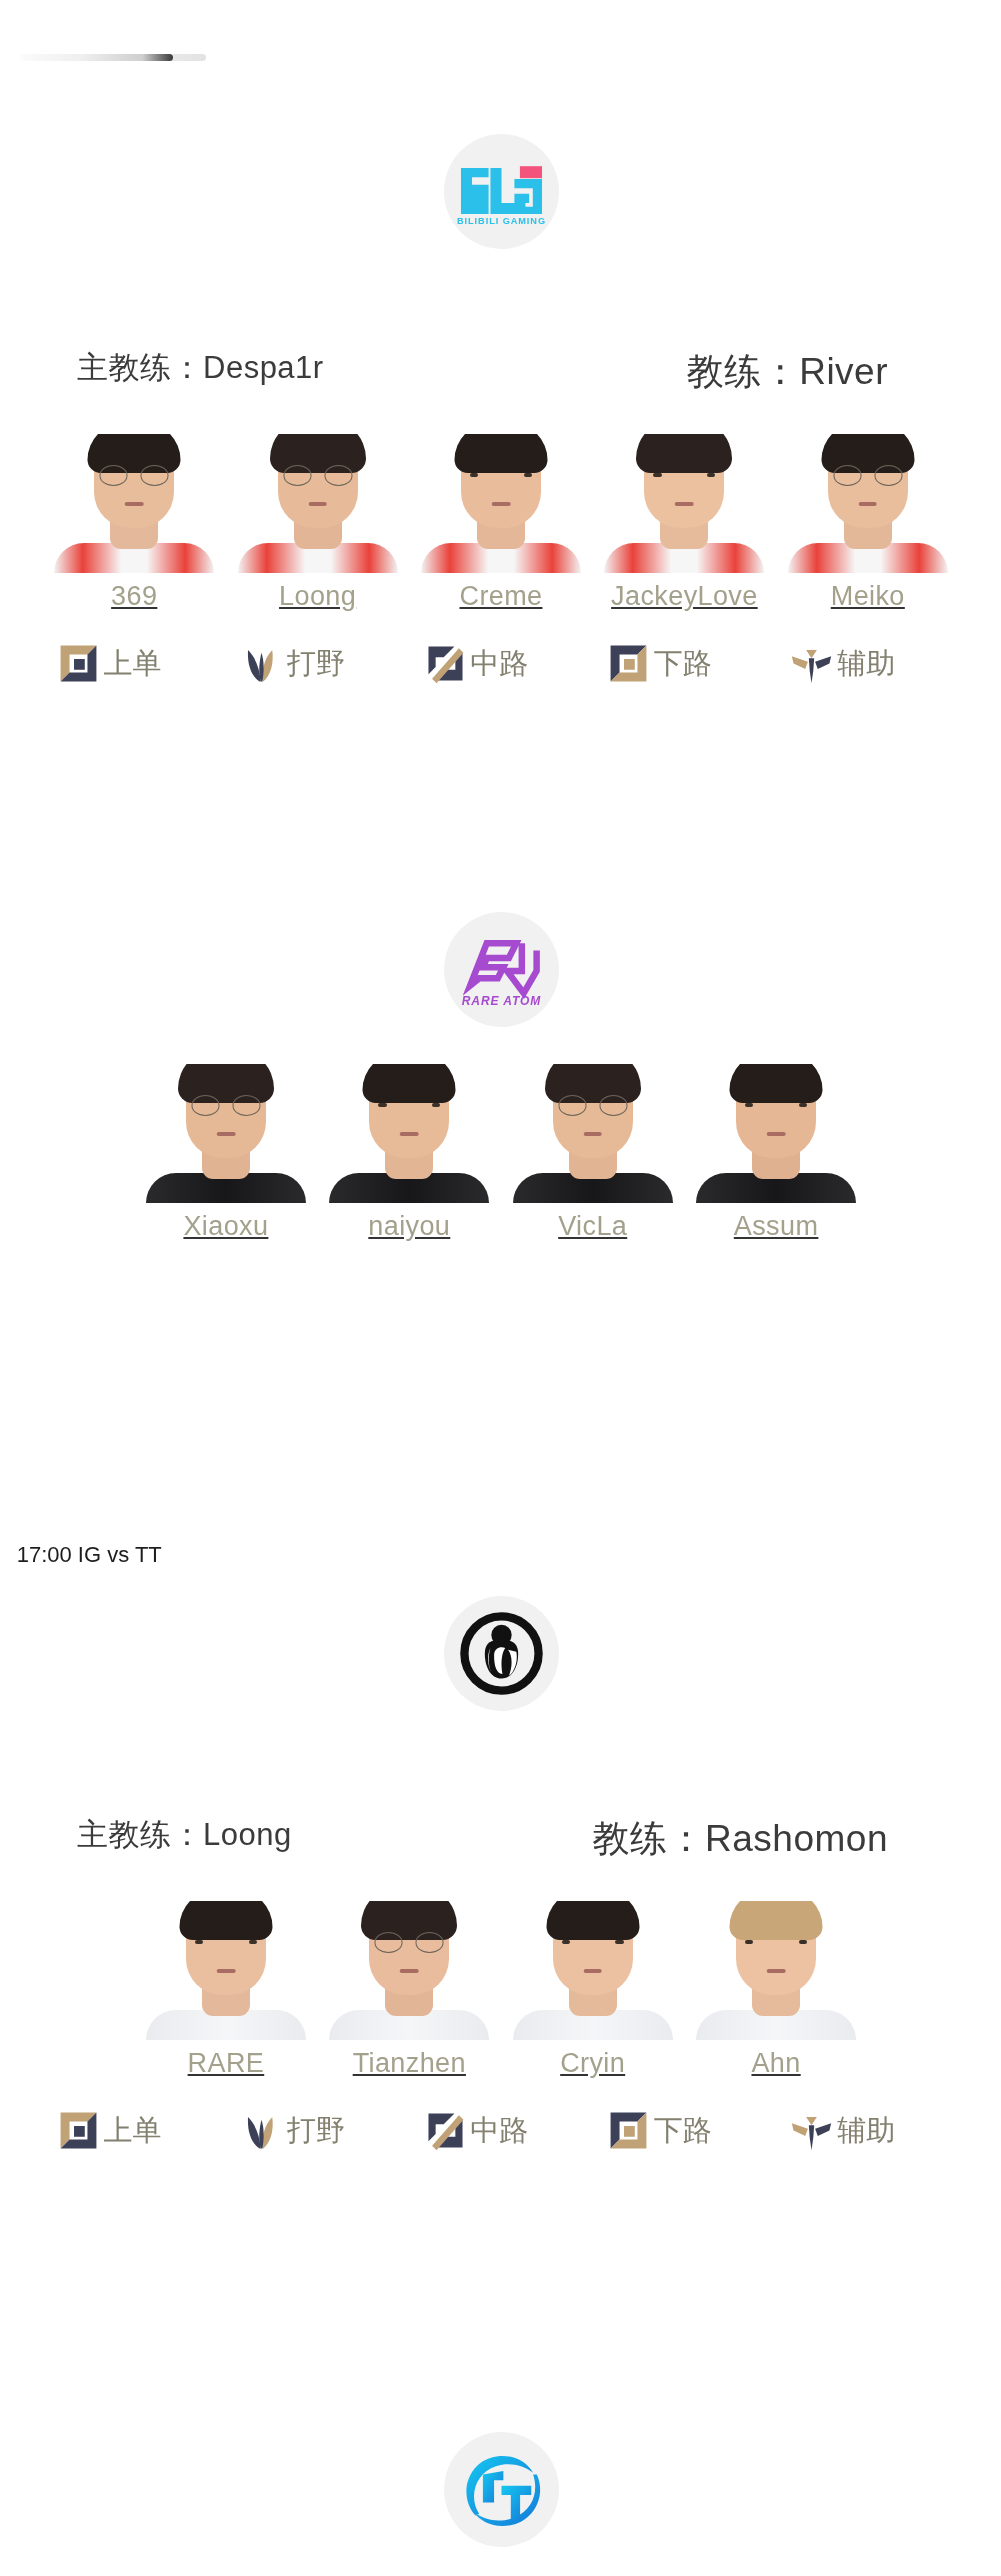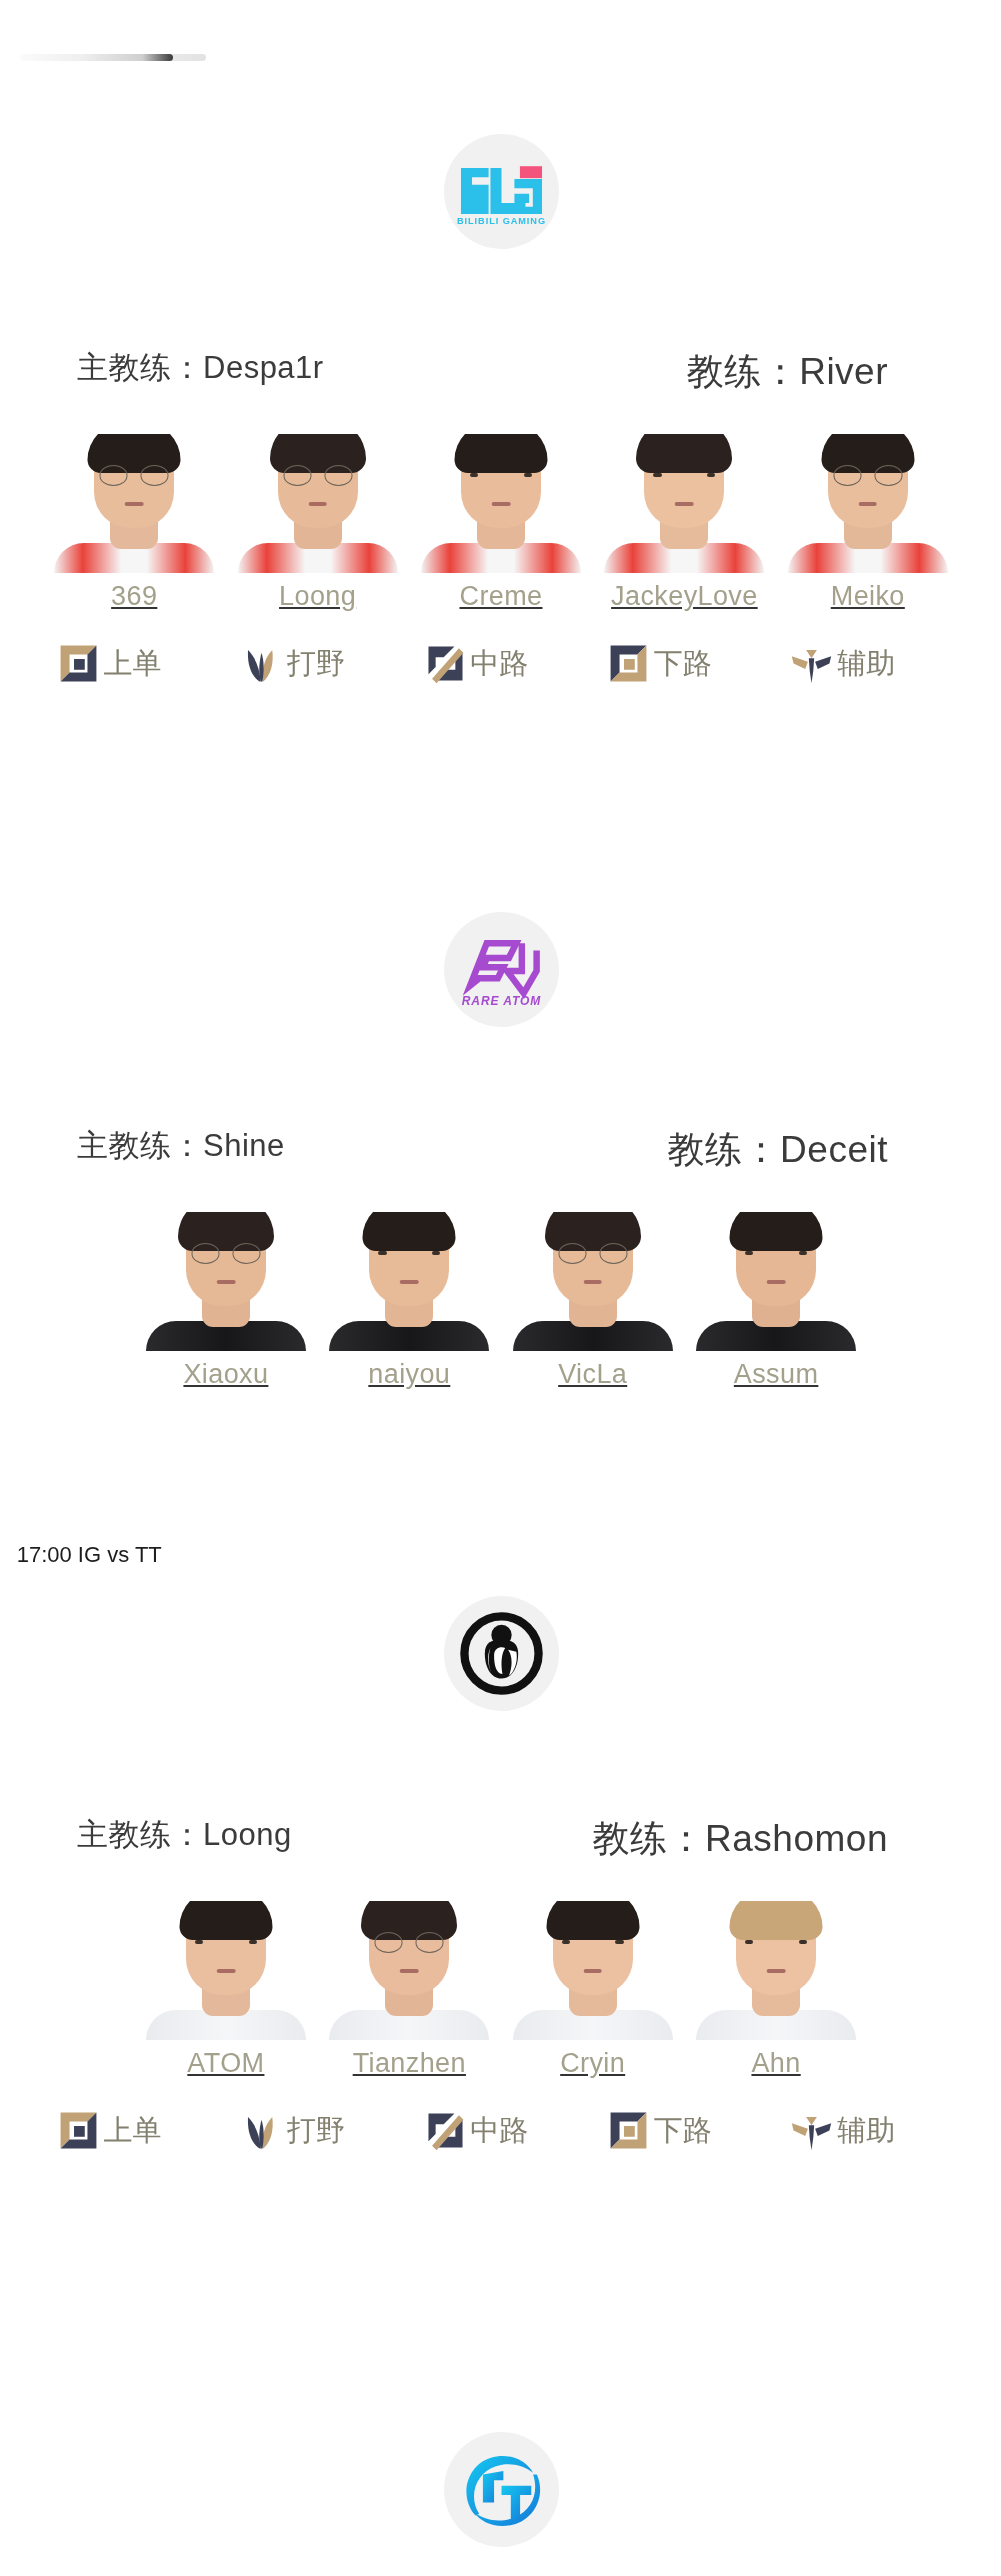--- a/index.html
+++ b/index.html
@@ -324,24 +324,20 @@
 <div class="team-block" id="block-ra" style="top:912px;">
 
   <div class="logo-circle">
     <svg width="85" height="76" viewBox="0 0 92 82">
       <path d="M12 58 L30 12 L62 12 L54 28 L30 28 L26 38 L48 38 L42 50 L22 50 Z" fill="none" stroke="#a64ad0" stroke-width="7" stroke-linejoin="miter"></path>
       <path d="M68 12 L68 42 L52 42 L70 66 L84 42 L84 20" fill="none" stroke="#a64ad0" stroke-width="7" stroke-linejoin="miter"></path>
       <text x="46" y="79" font-family="'Liberation Sans',sans-serif" font-size="13" font-weight="bold" font-style="italic" fill="#a64ad0" text-anchor="middle" letter-spacing="1">RARE ATOM</text>
     </svg>
   </div>
 
-  <div class="coach-row" style="margin-top:98px;">
-    <div class="coach-head">主教练：Shine</div>
-    <div class="coach-asst">教练：Deceit</div>
-  </div>
 
   <div class="players" style="margin-top:37px;">
     <div class="player">
       <div class="portrait">
         <div class="face">
           <div class="shoulders" style="background:linear-gradient(90deg,#2a2a2c 0%,#17171a 50%,#2a2a2c 100%);"></div>
           <div class="neck" style="background:#e0b392;"></div>
           <div class="head" style="background:#e6b996;"></div>
           <div class="hair b"></div>
           <div class="glasses"></div>
@@ -420,21 +416,21 @@
         <div class="face">
           <div class="shoulders" style="background:linear-gradient(90deg,#e9ebee 0%,#f5f6f8 50%,#e9ebee 100%);"></div>
           <div class="neck" style="background:#e4b89a;"></div>
           <div class="head" style="background:#eabf9f;"></div>
           <div class="hair"></div>
           <div class="eye l"></div>
             <div class="eye r"></div>
           <div class="mouth"></div>
         </div>
       </div>
-      <div class="pname">ATOM</div>
+      <div class="pname">RARE</div>
     </div>
     <div class="player">
       <div class="portrait">
         <div class="face">
           <div class="shoulders" style="background:linear-gradient(90deg,#e9ebee 0%,#f5f6f8 50%,#e9ebee 100%);"></div>
           <div class="neck" style="background:#e2b597;"></div>
           <div class="head" style="background:#e8bc9c;"></div>
           <div class="hair b"></div>
           <div class="glasses"></div>
           <div class="mouth"></div>

